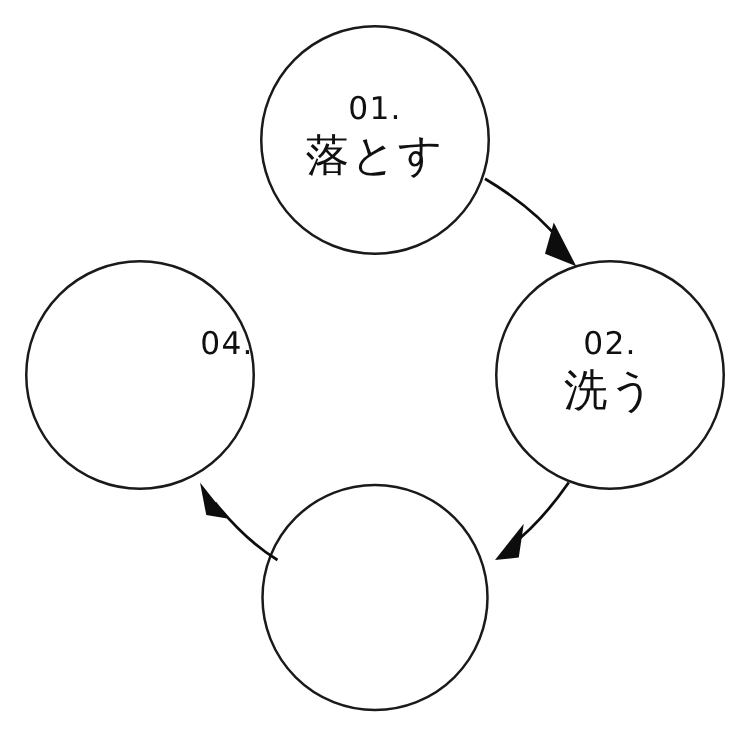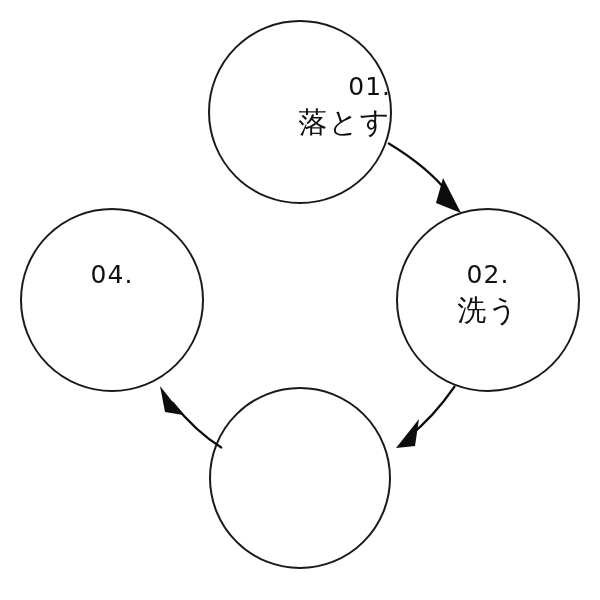--- a/index.html
+++ b/index.html
@@ -47,21 +47,21 @@
     line-height: 1;
     user-select: none;
   }
   .node-number {
     font-size: 25px;
     letter-spacing: 1px;
     margin-bottom: 9px;
     font-weight: 400;
   }
   .node-label {
-    font-size: 29px;
+    font-size: 35px;
     letter-spacing: 1.5px;
     font-weight: 400;
   }
 </style>
 </head>
 <body>
 
 <div id="canvas">
 
   <svg id="diagram-svg" viewBox="0 0 600 600">
@@ -81,28 +81,28 @@
       <polygon class="flow-arrow-head" points="419,419 396,448 415,446"></polygon>
     </g>
 
     <g>
       <path class="flow-arrow-path" d="M 222,448 Q 196,432 172,402"></path>
       <polygon class="flow-arrow-head" points="160,386 183,415 165,412"></polygon>
     </g>
 
   </svg>
 
-  <div class="node-text" style="left:209px; top:74px; width:182px;text-align:right;">
+  <div class="node-text" style="left:209px; top:74px; width:182px;">
     <div class="node-number">01.</div>
     <div class="node-label">落とす</div>
   </div>
 
   <div class="node-text" style="left:397px; top:262px; width:182px;">
     <div class="node-number">02.</div>
     <div class="node-label">洗う</div>
   </div>
 
 
-  <div class="node-text" style="left:21px; top:262px; width:182px;">
+  <div class="node-text" style="left:21px; top:262px; width:182px;text-align:right;">
     <div class="node-number">04.</div>
   </div>
 
 </div>
 
 </body></html>

